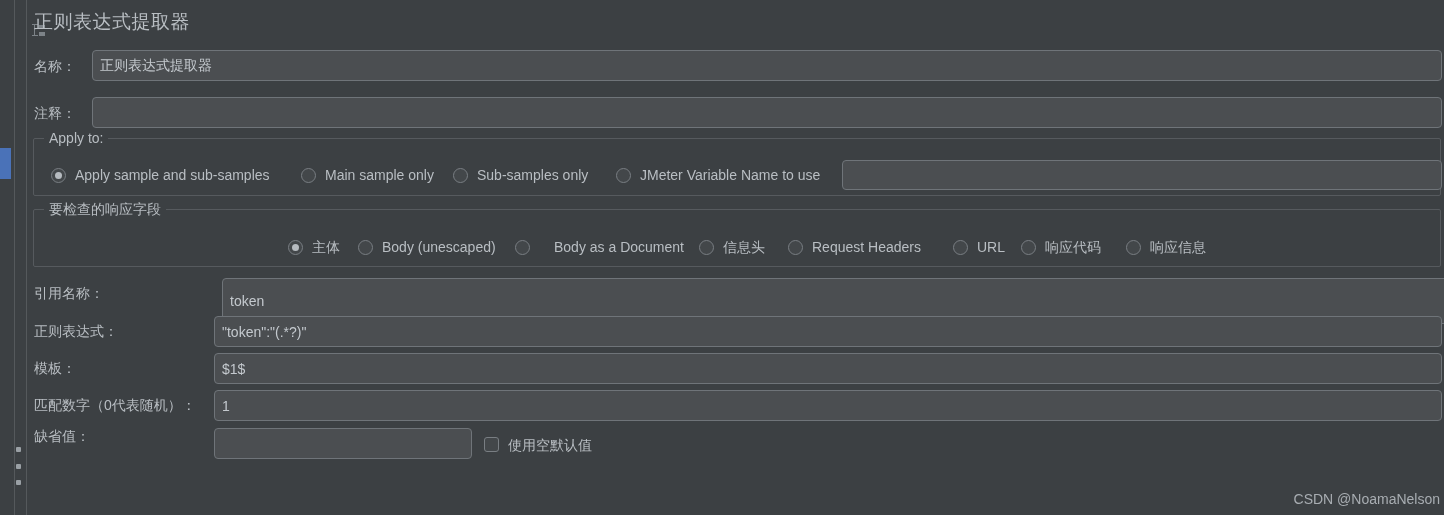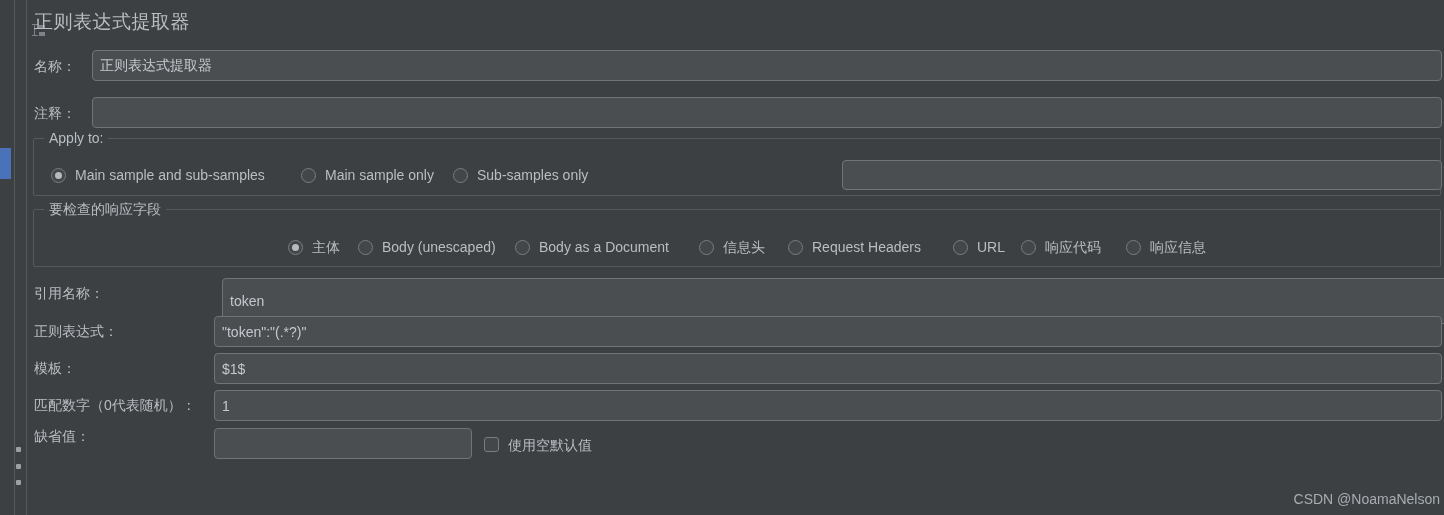--- a/index.html
+++ b/index.html
@@ -224,45 +224,49 @@
 
     <div class="field-label" style="left:6px; top:105px;">注释：</div>
     <input class="text-input" style="left: 64px; top: 97px; width: 1350px; height: 31px;" value="">
 
     <div class="fieldset" style="left:5px; top:138px; width:1408px; height:58px;">
       <div class="fieldset-legend">Apply to:</div>
     </div>
 
     <div class="radio-item checked" style="left:23px; top:167px;">
       <span class="radio-dot"></span>
-      <span class="radio-label">Main sample and sub-samples</span>
+      <span class="radio-label">Apply sample and sub-samples</span>
     </div>
     <div class="radio-item" style="left:273px; top:167px;">
       <span class="radio-dot"></span>
       <span class="radio-label">Main sample only</span>
     </div>
     <div class="radio-item" style="left:425px; top:167px;">
       <span class="radio-dot"></span>
       <span class="radio-label">Sub-samples only</span>
+    </div>
+    <div class="radio-item" style="left:588px; top:167px;">
+      <span class="radio-dot"></span>
+      <span class="radio-label">JMeter Variable Name to use</span>
     </div>
     <input class="text-input" style="left: 814px; top: 160px; width: 600px; height: 30px;" value="">
 
     <div class="fieldset" style="left:5px; top:209px; width:1408px; height:58px;">
       <div class="fieldset-legend">要检查的响应字段</div>
     </div>
 
     <div class="radio-item checked" style="left:248px; top:239px;padding-left:12px;">
       <span class="radio-dot"></span>
       <span class="radio-label">主体</span>
     </div>
     <div class="radio-item" style="left:330px; top:239px;">
       <span class="radio-dot"></span>
       <span class="radio-label">Body (unescaped)</span>
     </div>
-    <div class="radio-item" style="left:487px; top:239px;">
+    <div class="radio-item" style="left:487px; top:239px;gap:15px;">
       <span class="radio-dot"></span>
       <span class="radio-label">Body as a Document</span>
     </div>
     <div class="radio-item" style="left:671px; top:239px;">
       <span class="radio-dot"></span>
       <span class="radio-label">信息头</span>
     </div>
     <div class="radio-item" style="left:760px; top:239px;">
       <span class="radio-dot"></span>
       <span class="radio-label">Request Headers</span>

